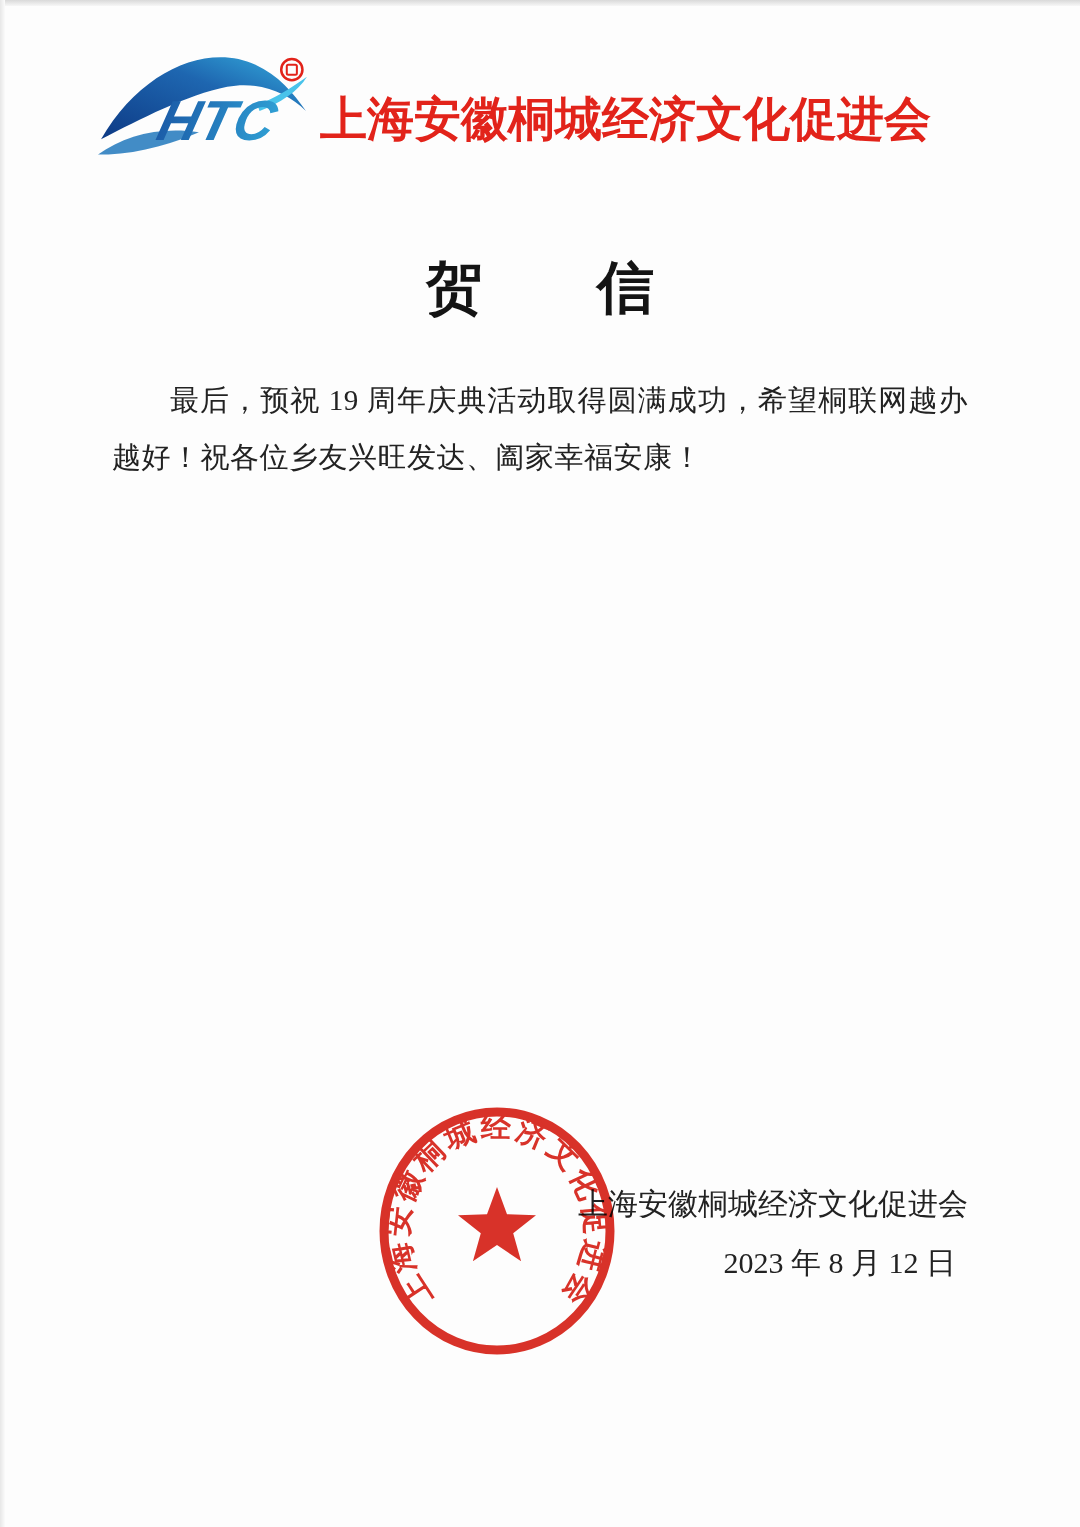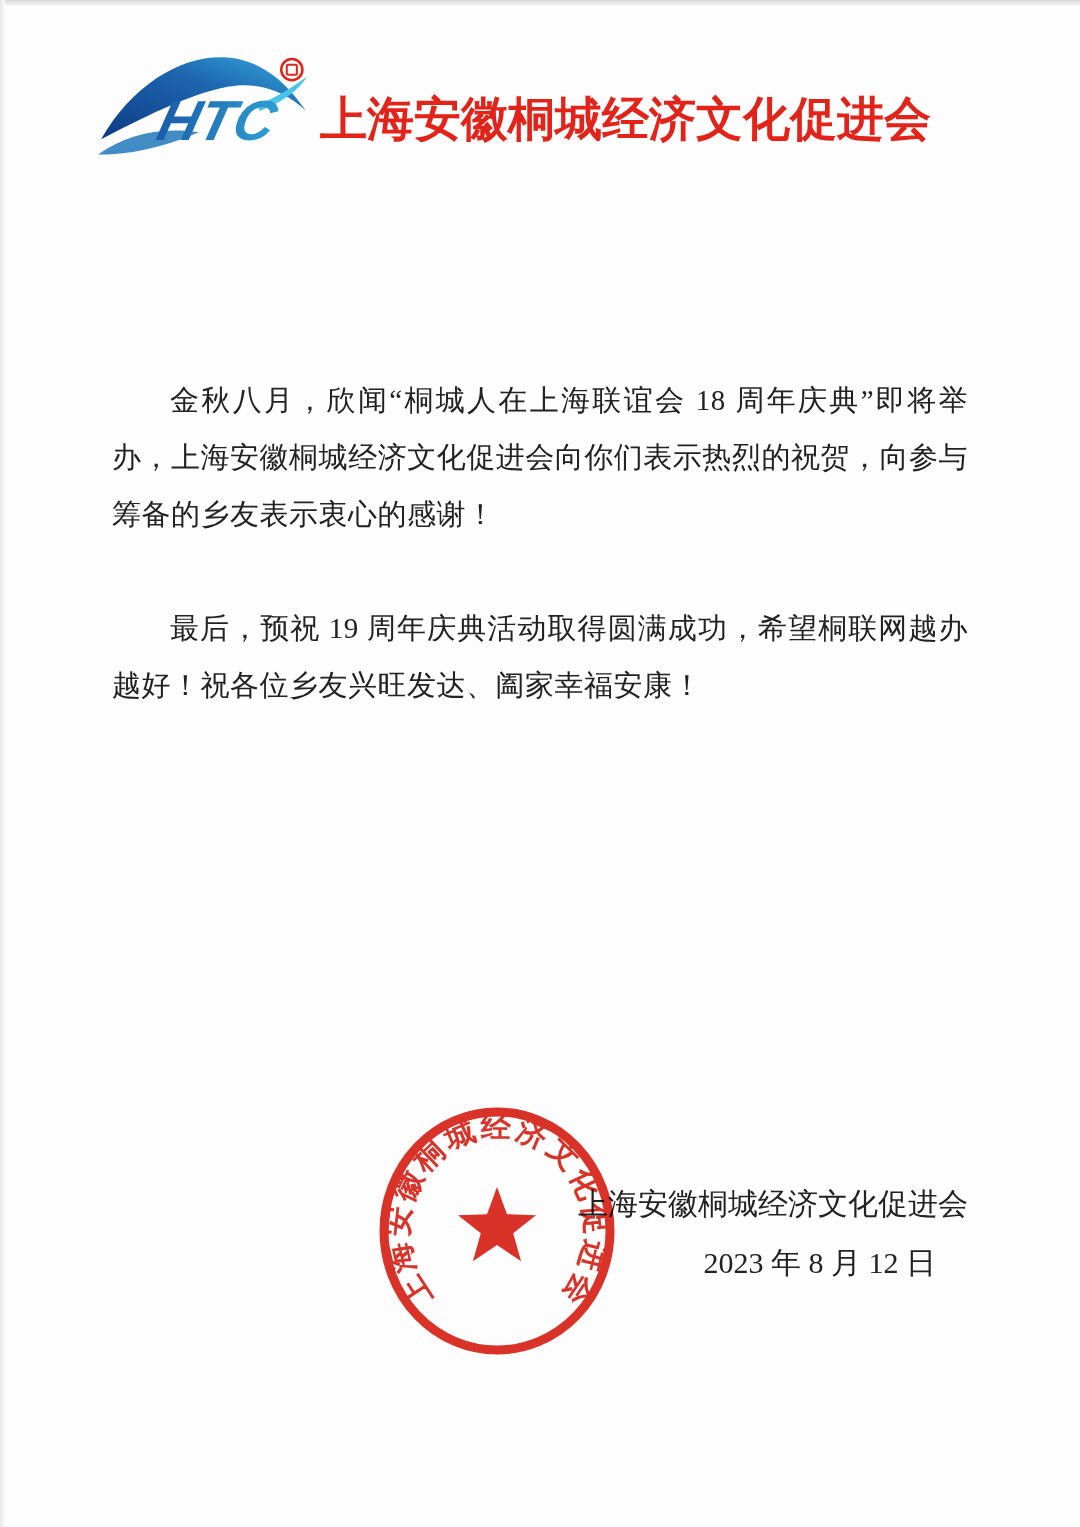--- a/index.html
+++ b/index.html
@@ -33,21 +33,21 @@
   .letter-body {
     position:absolute; left:112px; right:112px; top:372px;
     font-size:29px; line-height:57px; text-align:justify;
     letter-spacing:0.5px;
   }
   .letter-body p { margin:0 0 57px 0; text-indent:2em; }
   .signature {
     position:absolute; right:112px; top:1184px; text-align:right;
     font-size:30px; line-height:40px;
   }
-  .sig-date { margin-top:19px; margin-right:32px; white-space:pre;text-align:right; }
+  .sig-date { margin-top:19px; margin-right:12px; white-space:pre;text-align:right; }
   .seal {
     position:absolute; left:372px; top:1100px; width:250px; height:262px;
     mix-blend-mode:multiply; opacity:0.95;
   }
   .seal-text {
     font-size:30px; font-weight:bold; letter-spacing:3.4px;
     font-family:"Liberation Serif","DejaVu Serif",serif;
   }
   .logo-letters {
     font-size:56px; font-weight:bold; font-style:italic;
@@ -78,23 +78,23 @@
     <path d="M158 64 C 175 57, 192 47, 207 36 C 198 51, 180 62, 160 70 Z" fill="#49c3ea"></path>
     <g transform="translate(56,99) skewX(-14)">
       <text class="logo-letters" fill="url(#lg2)">HTC</text>
     </g>
     <circle cx="192" cy="29" r="10.5" fill="none" stroke-width="2.5" stroke="#e2231a"></circle>
     <rect x="187" y="24" width="10" height="10" rx="1.5" fill="none" stroke-width="2" stroke="#e2231a"></rect>
   </svg>
 
   <h1 class="org-title" style="color: rgb(226, 35, 26);">上海安徽桐城经济文化促进会</h1>
 
+  <h2 class="doc-title">贺　　信</h2>
 
   <main class="letter-body">
-    <p>金秋八月，欣闻“桐城人在上海联谊会 18 周年庆典”即将举办，上海安徽桐城经济文化促进会向你们表示热烈的祝贺，向参与筹备的乡友表示衷心的感谢！</p>
     <p>最后，预祝 19 周年庆典活动取得圆满成功，希望桐联网越办越好！祝各位乡友兴旺发达、阖家幸福安康！</p>
   </main>
 
   <div class="signature">
     <div class="sig-org">上海安徽桐城经济文化促进会</div>
     <div class="sig-date">2023 年 8 月 12 日</div>
   </div>
 
   <svg class="seal" viewBox="0 0 250 262" aria-hidden="true">
     <ellipse cx="125" cy="131" rx="113" ry="119" fill="none" stroke-width="9" stroke="#d8271d"></ellipse>

